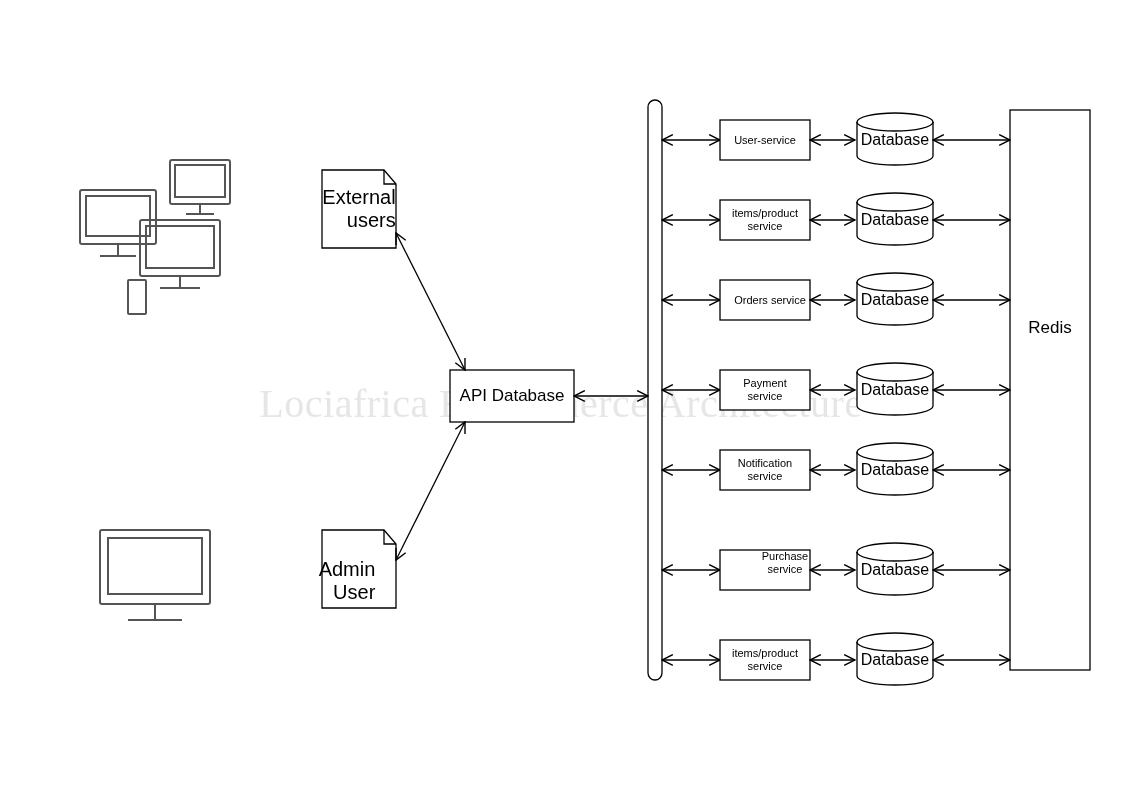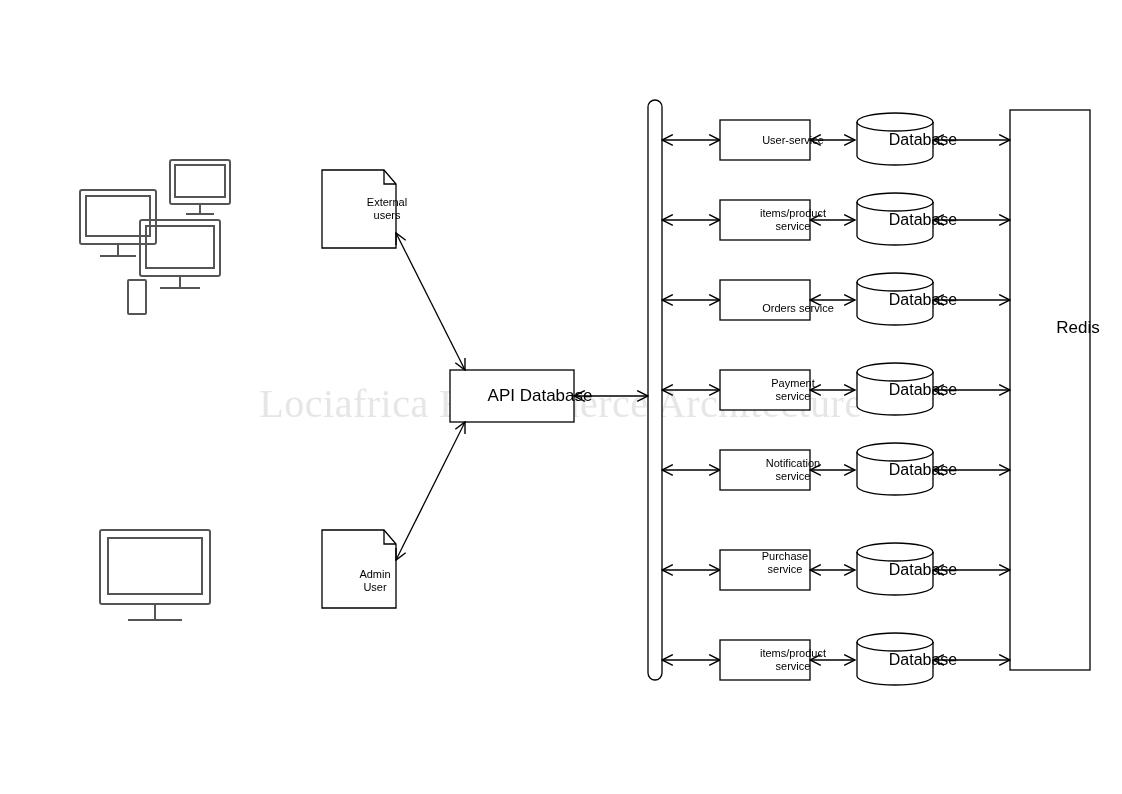--- a/index.html
+++ b/index.html
@@ -30,40 +30,39 @@
 
   .label {
     position: absolute;
     z-index: 2;
     text-align: center;
     display: flex;
     align-items: center;
     justify-content: center;
     line-height: 1.15;
     white-space: pre-line;
-    padding-left: 28px;
   }
   .svc   { font-size: 11px; }
   .db    { font-size: 16px; }
-  .doc   { font-size: 11px; }
+  .doc   { font-size: 20px; text-align: right; }
   .big   { font-size: 17px; }
   .redis { font-size: 17px; }
 
   
   .l-external { left: 322px; top: 170px; width: 74px; height: 78px; }
   .l-admin    { left: 310px; top: 530px; width: 74px; height: 101px; }
   .l-gateway  { left: 450px; top: 370px; width: 124px; height: 52px; }
   .l-redis    { left: 1010px; top: 110px; width: 80px;  height: 436px; }
 
   .l-svc0 { left: 720px; top: 120px; width: 90px; height: 40px; }
   .l-svc1 { left: 720px; top: 200px; width: 90px; height: 40px; }
-  .l-svc2 { left: 720px; top: 288px; width: 100px; height: 40px; }
+  .l-svc2 { left: 720px; top: 280px; width: 100px; height: 40px; }
   .l-svc3 { left: 720px; top: 370px; width: 90px; height: 40px; }
   .l-svc4 { left: 720px; top: 450px; width: 90px; height: 40px; border-radius: 9px; }
-  .l-svc5 { left: 712px; top: 550px; width: 90px; height: 26px; }
+  .l-svc5 { left: 740px; top: 550px; width: 90px; height: 26px; }
   .l-svc6 { left: 720px; top: 640px; width: 90px; height: 40px; }
 
   .l-db0 { left: 855px; top: 120px; width: 80px; height: 40px; }
   .l-db1 { left: 855px; top: 200px; width: 80px; height: 40px; }
   .l-db2 { left: 855px; top: 280px; width: 80px; height: 40px; }
   .l-db3 { left: 855px; top: 370px; width: 80px; height: 40px; }
   .l-db4 { left: 855px; top: 450px; width: 80px; height: 40px; }
   .l-db5 { left: 855px; top: 550px; width: 80px; height: 40px; }
   .l-db6 { left: 855px; top: 640px; width: 80px; height: 40px; }
 </style>

